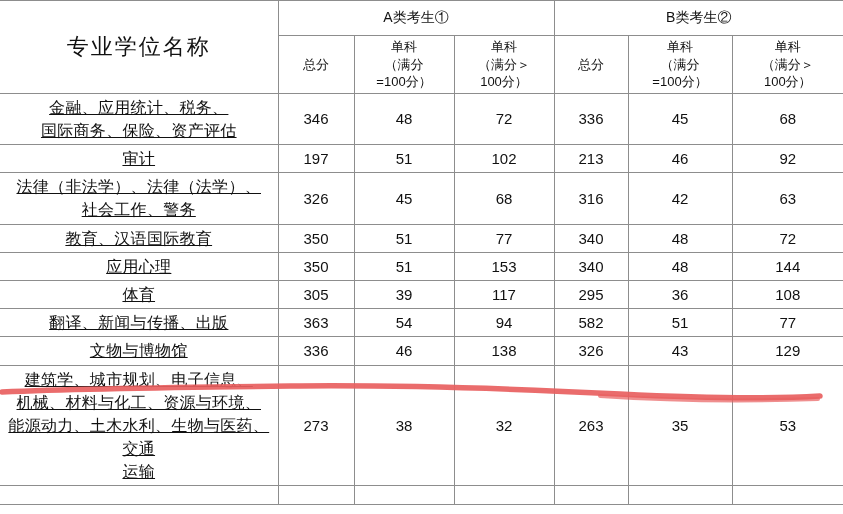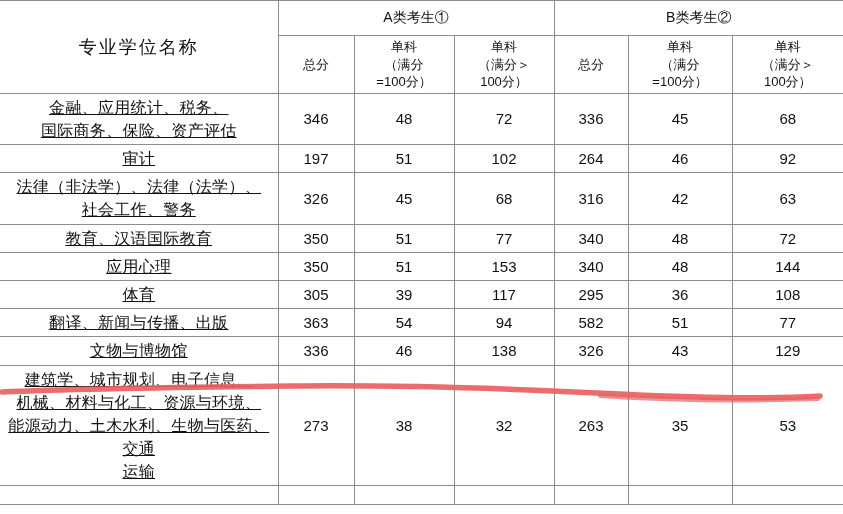--- a/index.html
+++ b/index.html
@@ -49,21 +49,21 @@
     font-size: 14px;
     height: 30px;
   }
   .col-head {
     font-weight: bold;
     font-size: 13px;
     line-height: 1.35;
   }
   .name-head {
     font-weight: bold;
-    font-size: 18px;
+    font-size: 22px;
     letter-spacing: 2px;
   }
   .name-cell {
     text-align: left;
     padding-left: 4px;
     font-size: 16px;
     line-height: 1.45;
     letter-spacing: 0.3px;
     text-decoration: underline;
   }
@@ -143,21 +143,21 @@
         <td class="num">68</td>
       </tr>
 
       <tr>
         <td class="name-cell">
           <div>审计</div>
         </td>
         <td class="num">197</td>
         <td class="num">51</td>
         <td class="num">102</td>
-        <td class="num">264</td>
+        <td class="num">213</td>
         <td class="num">46</td>
         <td class="num">92</td>
       </tr>
 
       <tr>
         <td class="name-cell">
           <div>法律（非法学）、法律（法学）、</div>
           <div>社会工作、警务</div>
         </td>
         <td class="num">326</td>

